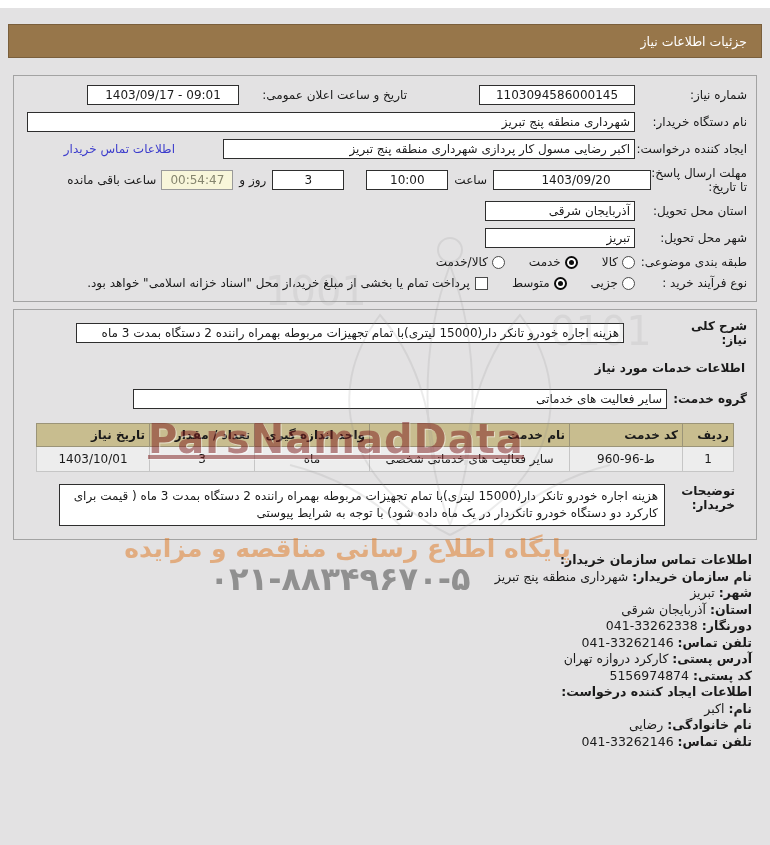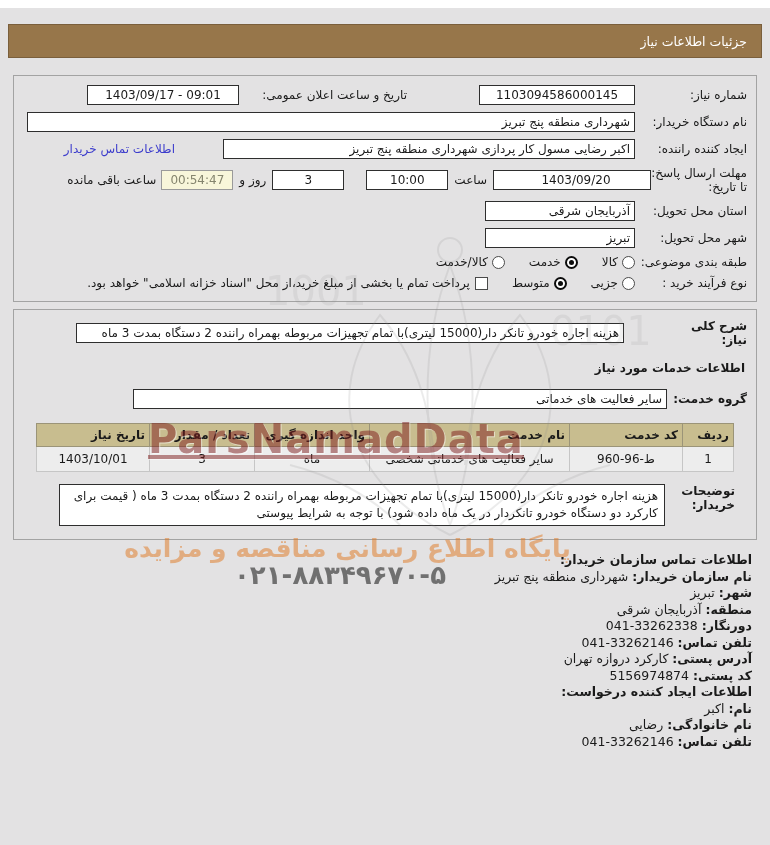--- a/index.html
+++ b/index.html
@@ -79,21 +79,21 @@
     text-shadow:1px 1px 0 #ffffff;
     text-decoration:underline;
   }
   .wm-orange1{
     position:absolute;left:55px;top:534px;width:585px;
     font-size:25px;font-weight:bold;color:#e07820;opacity:0.5;
     direction:rtl;text-align:center;white-space:nowrap;
   }
   .wm-orange2{
     position:absolute;left:60px;top:560px;width:560px;
-    font-size:26px;font-weight:bold;color:#000000;opacity:0.5;
+    font-size:32px;font-weight:bold;color:#404040;opacity:0.5;
     direction:ltr;text-align:center;letter-spacing:3px;white-space:nowrap;
   }
 </style>
 </head>
 <body>
 
 <div class="top-strip"></div>
 
 <div class="rtl-root">
 
@@ -110,21 +110,21 @@
       <span style="width:168px;flex-shrink:0;">تاریخ و ساعت اعلان عمومی:</span>
       <div class="inp ltr" style="width:142px;">1403/09/17 - 09:01</div>
     </div>
 
     <div class="frow">
       <span class="lbl">نام دستگاه خریدار:</span>
       <div class="inp rtl" style="flex:1;margin-left:4px;">شهرداری منطقه پنج تبریز</div>
     </div>
 
     <div class="frow">
-      <span class="lbl">ایجاد کننده راننده:</span>
+      <span class="lbl">ایجاد کننده درخواست:</span>
       <div class="inp rtl" style="width:402px;">اکبر رضایی مسول کار پردازی شهرداری منطقه پنج تبریز</div>
       <span class="link" style="margin-right:48px;">اطلاعات تماس خریدار</span>
     </div>
 
     <div class="frow">
       <span class="lbl" style="width:96px;">مهلت ارسال پاسخ: تا تاریخ:</span>
       <div class="inp ltr" style="width:140px;padding-left:12px;">1403/09/20</div>
       <span style="margin:0 6px;">ساعت</span>
       <div class="inp ltr" style="width:72px;">10:00</div>
       <span style="width:22px;"></span>
@@ -217,21 +217,21 @@
     <div class="frow" style="margin-top:12px;align-items:flex-start;">
       <span class="lbl lbl-b" style="width:70px;margin-right:12px;">توضیحات خریدار:</span>
       <div class="notes-box" style="width:592px;">هزینه اجاره خودرو تانکر دار(15000 لیتری)با تمام تجهیزات مربوطه بهمراه راننده 2 دستگاه بمدت 3 ماه ( قیمت برای کارکرد دو دستگاه خودرو تانکردار در یک ماه داده شود) با توجه به شرایط پیوستی</div>
     </div>
   </div>
 
   <div class="contact">
     <div class="cline"><span class="clabel">اطلاعات تماس سازمان خریدار:</span></div>
     <div class="cline"><span class="clabel">نام سازمان خریدار:</span> <span>شهرداری منطقه پنج تبریز</span></div>
     <div class="cline"><span class="clabel">شهر:</span> <span>تبریز</span></div>
-    <div class="cline"><span class="clabel">منطقه:</span> <span>آذربایجان شرقی</span></div>
+    <div class="cline"><span class="clabel">استان:</span> <span>آذربایجان شرقی</span></div>
     <div class="cline"><span class="clabel">دورنگار:</span> <span>33262338-041</span></div>
     <div class="cline"><span class="clabel">تلفن تماس:</span> <span>33262146-041</span></div>
     <div class="cline"><span class="clabel">آدرس پستی:</span> <span>کارکرد دروازه تهران</span></div>
     <div class="cline"><span class="clabel">کد پستی:</span> <span>5156974874</span></div>
     <div class="cline"><span class="clabel">اطلاعات ایجاد کننده درخواست:</span></div>
     <div class="cline"><span class="clabel">نام:</span> <span>اکبر</span></div>
     <div class="cline"><span class="clabel">نام خانوادگی:</span> <span>رضایی</span></div>
     <div class="cline"><span class="clabel">تلفن تماس:</span> <span>33262146-041</span></div>
   </div>
 

